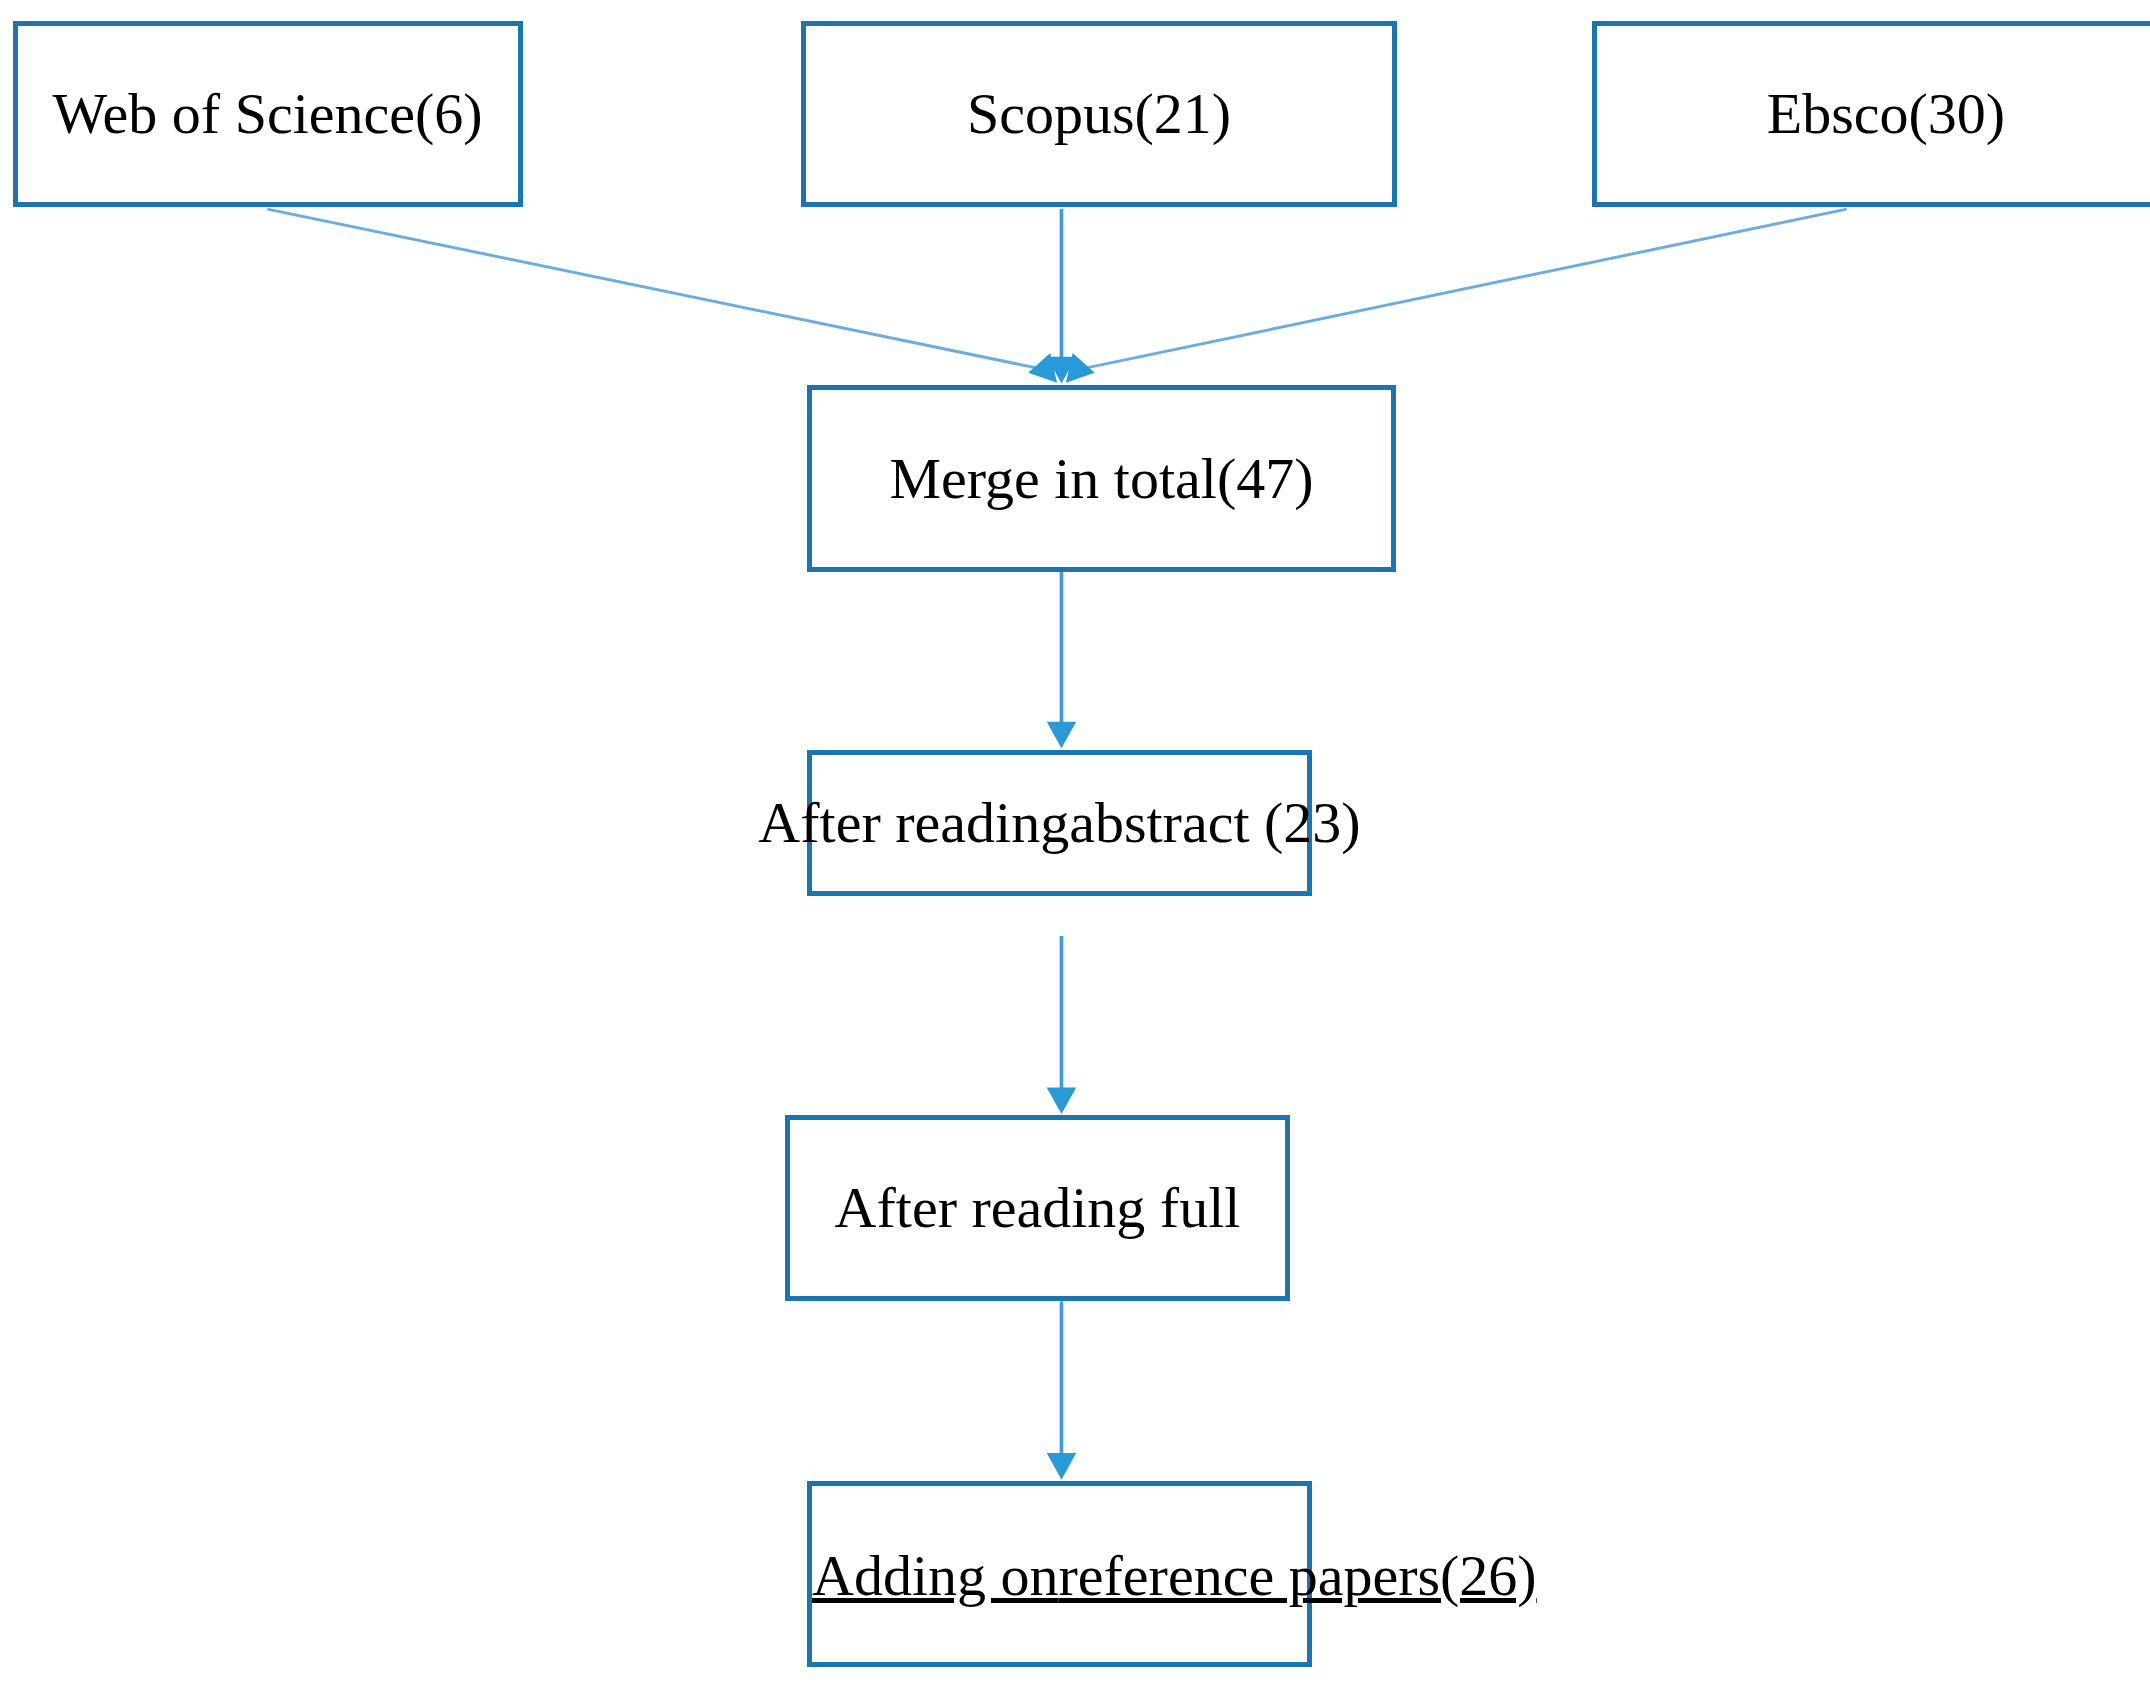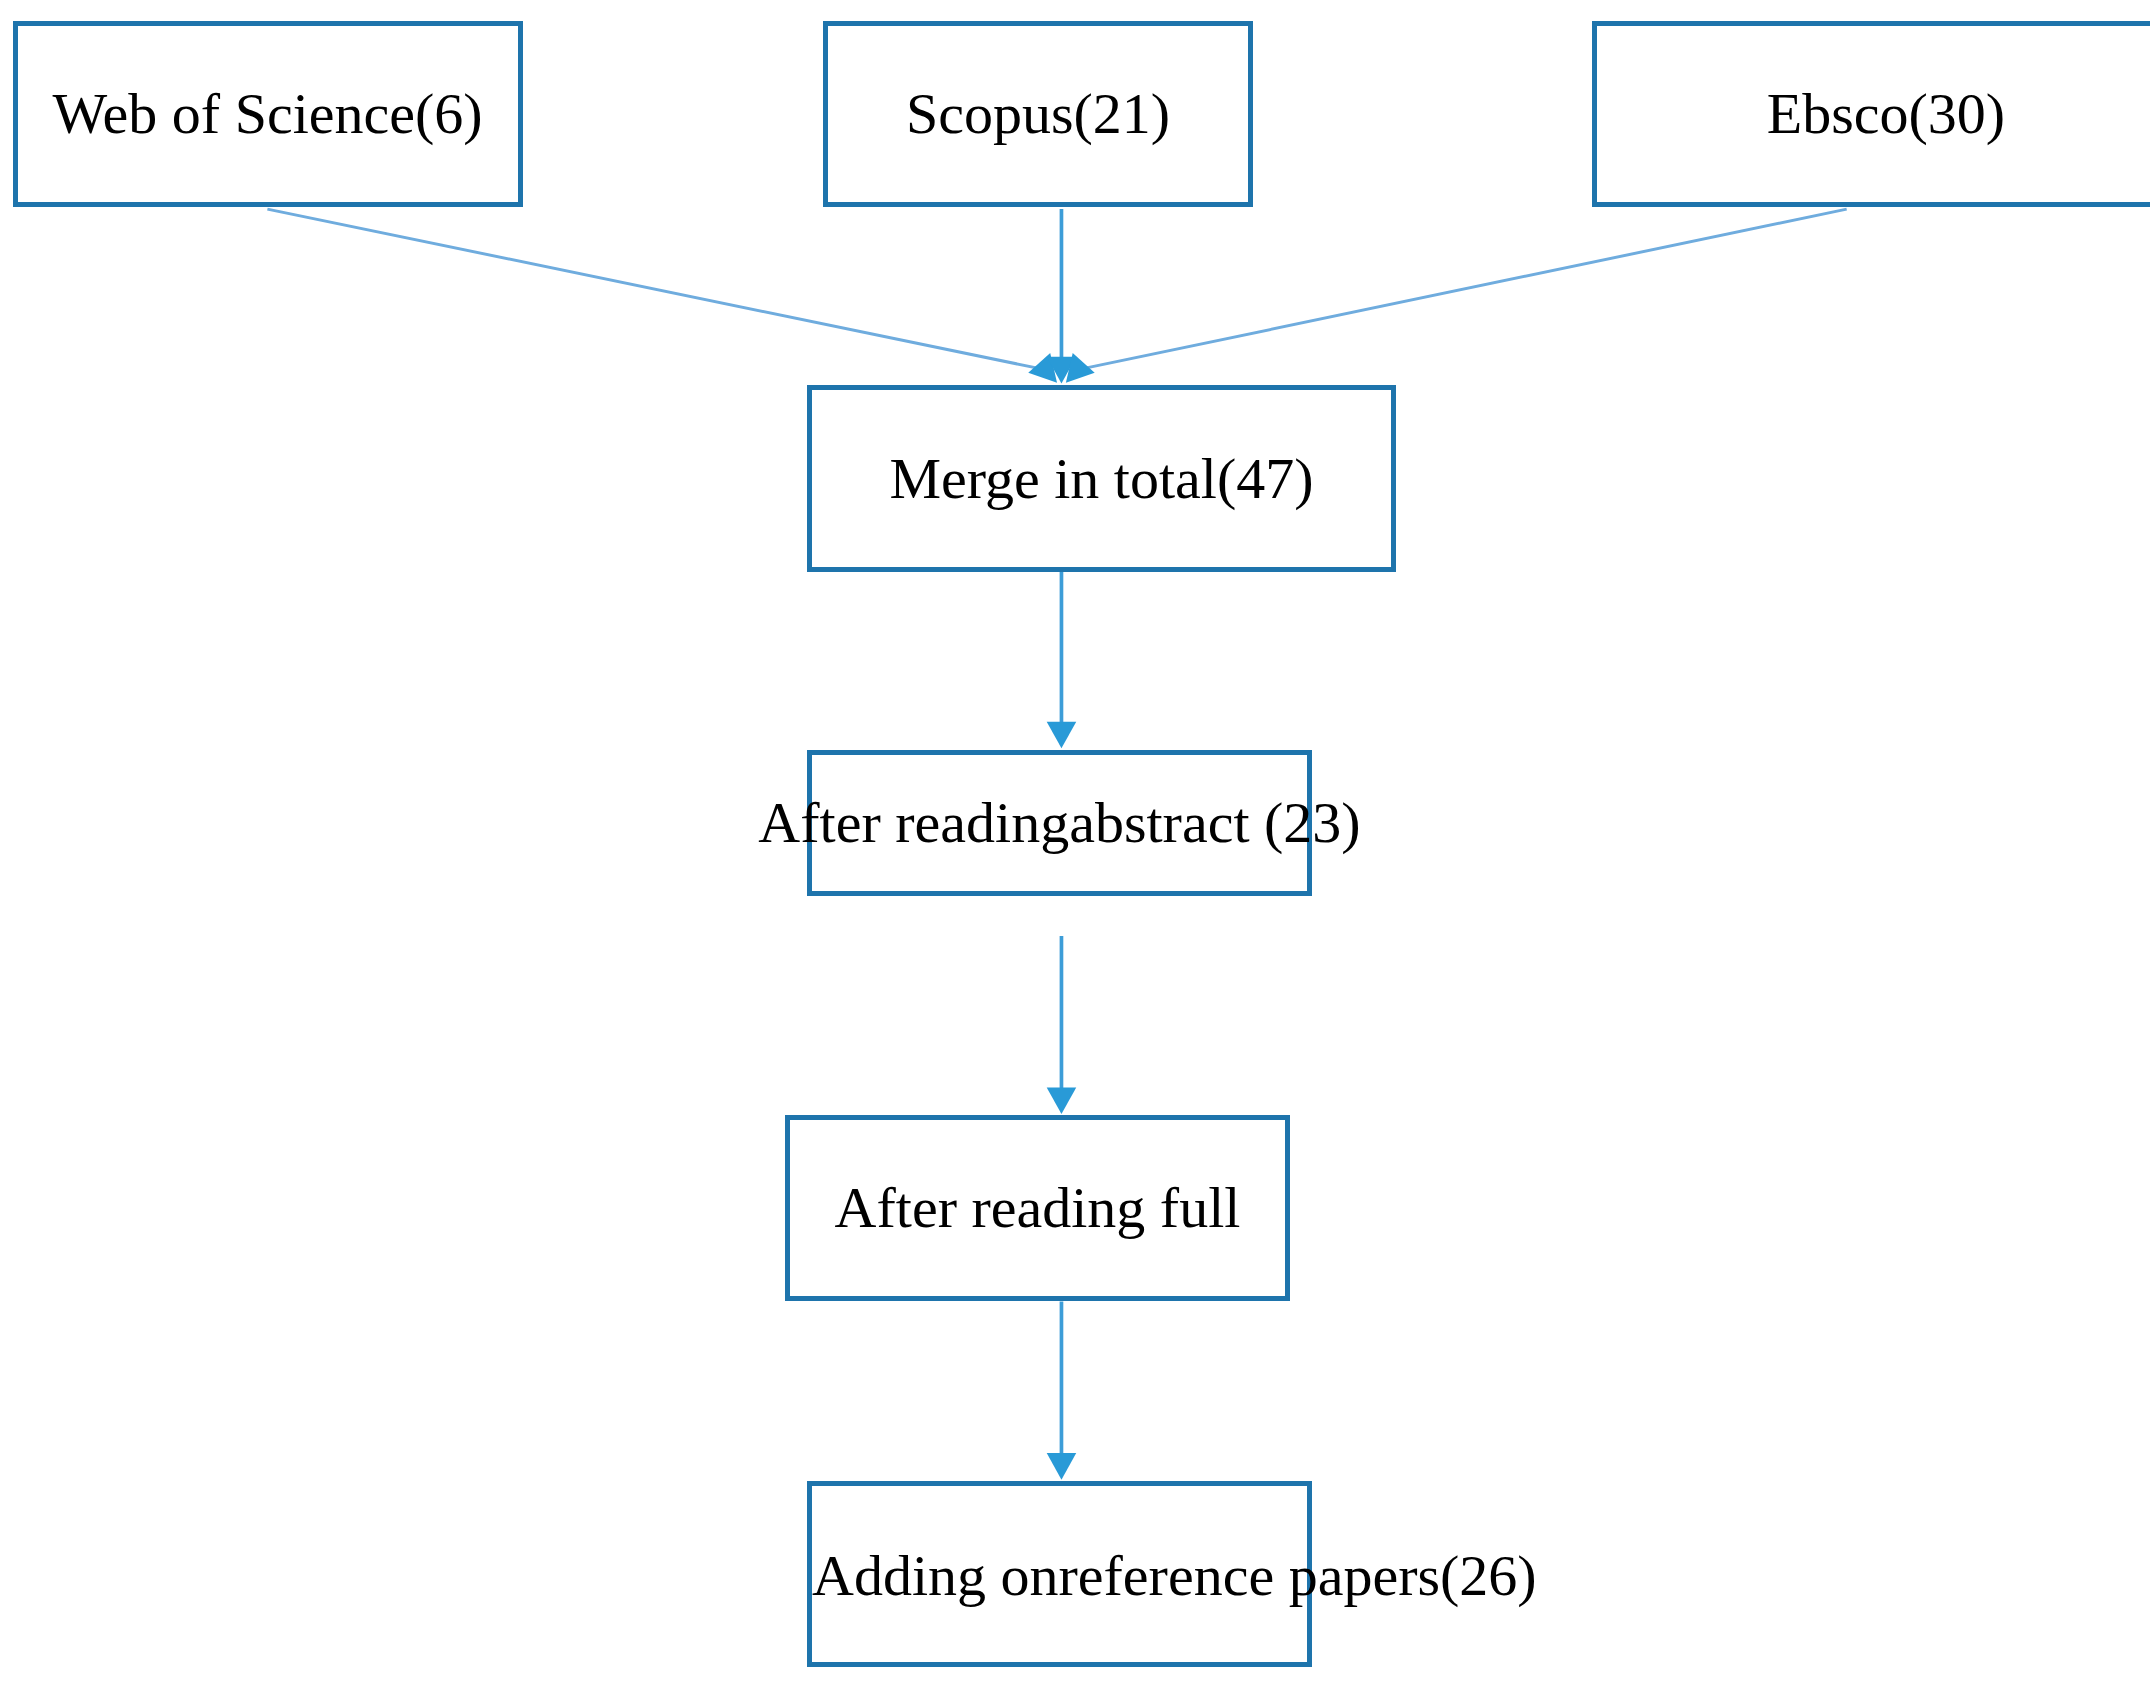--- a/index.html
+++ b/index.html
@@ -38,20 +38,21 @@
     text-align:center;
     font-size:58px;
     line-height:74px;
   }
   .node .line{display:block;white-space:nowrap;}
   .node--overflow{
     justify-content:space-between;
     padding-top:3px;
     line-height:72px;
     overflow:visible;
+    text-decoration:underline;
   }
 </style>
 </head>
 <body>
 
 <div class="canvas">
 
   <svg class="connectors" viewBox="0 0 2912 2308" xmlns="http://www.w3.org/2000/svg" aria-hidden="true">
 
     <line x1="362" y1="283" x2="1408" y2="499" style="stroke:var(--diagonal-line);stroke-width:4"></line>
@@ -71,21 +72,21 @@
 
     <line x1="1437" y1="1762" x2="1437" y2="1970" style="stroke:var(--vertical-line);stroke-width:5"></line>
     <polygon points="1437,2003 1417,1967 1457,1967" style="fill:var(--arrowhead)"></polygon>
   </svg>
 
   <div class="node" style="left:12.6px;top:20.7px;width:510px;height:186px">
     <span class="line">Web of Science</span>
     <span class="line">(6)</span>
   </div>
 
-  <div class="node" style="left:823px;top:20.7px;width:430px;height:186px">
+  <div class="node" style="left:801px;top:20.7px;width:596px;height:186px">
     <span class="line">Scopus</span>
     <span class="line">(21)</span>
   </div>
 
   <div class="node" style="left:1592px;top:20.7px;width:588px;height:186px">
     <span class="line">Ebsco</span>
     <span class="line">(30)</span>
   </div>
 
   <div class="node" style="left:807px;top:385px;width:589px;height:187px">

